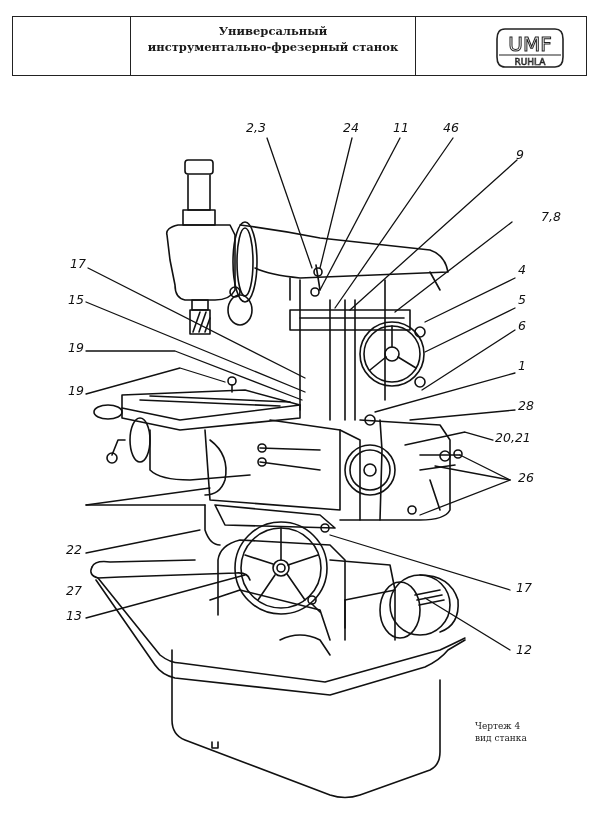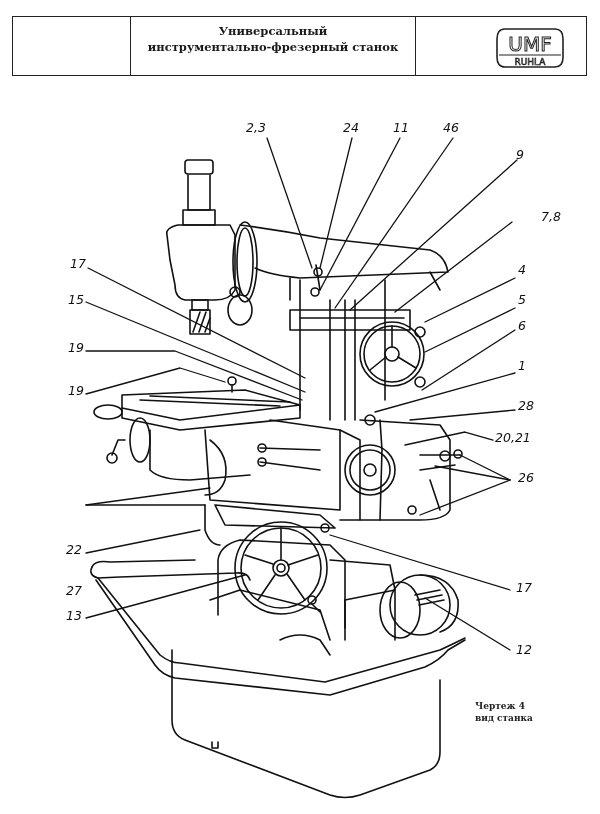--- a/index.html
+++ b/index.html
@@ -8,21 +8,21 @@
   .hcell { position: absolute; top: 0; height: 100%; box-sizing: border-box; }
   .hcell.left { left: 0; width: 118px; border-left: 1.5px solid #222; }
   .hcell.mid { left: 118px; width: 286px; border-left: 1.5px solid #222; border-right: 1.5px solid #222; text-align: center; }
   .hcell.right { left: 413px; width: 162px; border-right: 1.5px solid #222; }
   .title-line { font-family: "DejaVu Serif", serif; font-size: 11.5px; line-height: 16px; color: #1a1a1a; }
   .title-line.bold { font-weight: bold; }
   .title-line.model { font-family: "Liberation Serif", serif; font-weight: bold; font-size: 14px; }
   .logo { position: absolute; left: 70px; top: 8px; width: 70px; height: 46px; }
   svg.drawing { position: absolute; left: 0; top: 0; }
   .callout { position: absolute; font-family: "DejaVu Sans", sans-serif; font-style: oblique; font-size: 12.5px; color: #111; white-space: nowrap; }
-  .caption { position: absolute; left: 475px; top: 700px; font-family: "DejaVu Serif", serif; font-size: 9px; line-height: 12px; font-weight: bold; color: #222; }
+  .caption { position: absolute; left: 475px; top: 720px; font-family: "DejaVu Serif", serif; font-size: 9px; line-height: 12px; font-weight: normal; color: #222; }
 </style>
 </head>
 <body>
 
 <div class="header-frame">
   <div class="hcell left"></div>
   <div class="hcell mid">
     <div style="padding-top:6px;">
       <div class="title-line bold">Универсальный</div>
       <div class="title-line bold">инструментально-фрезерный станок</div>

